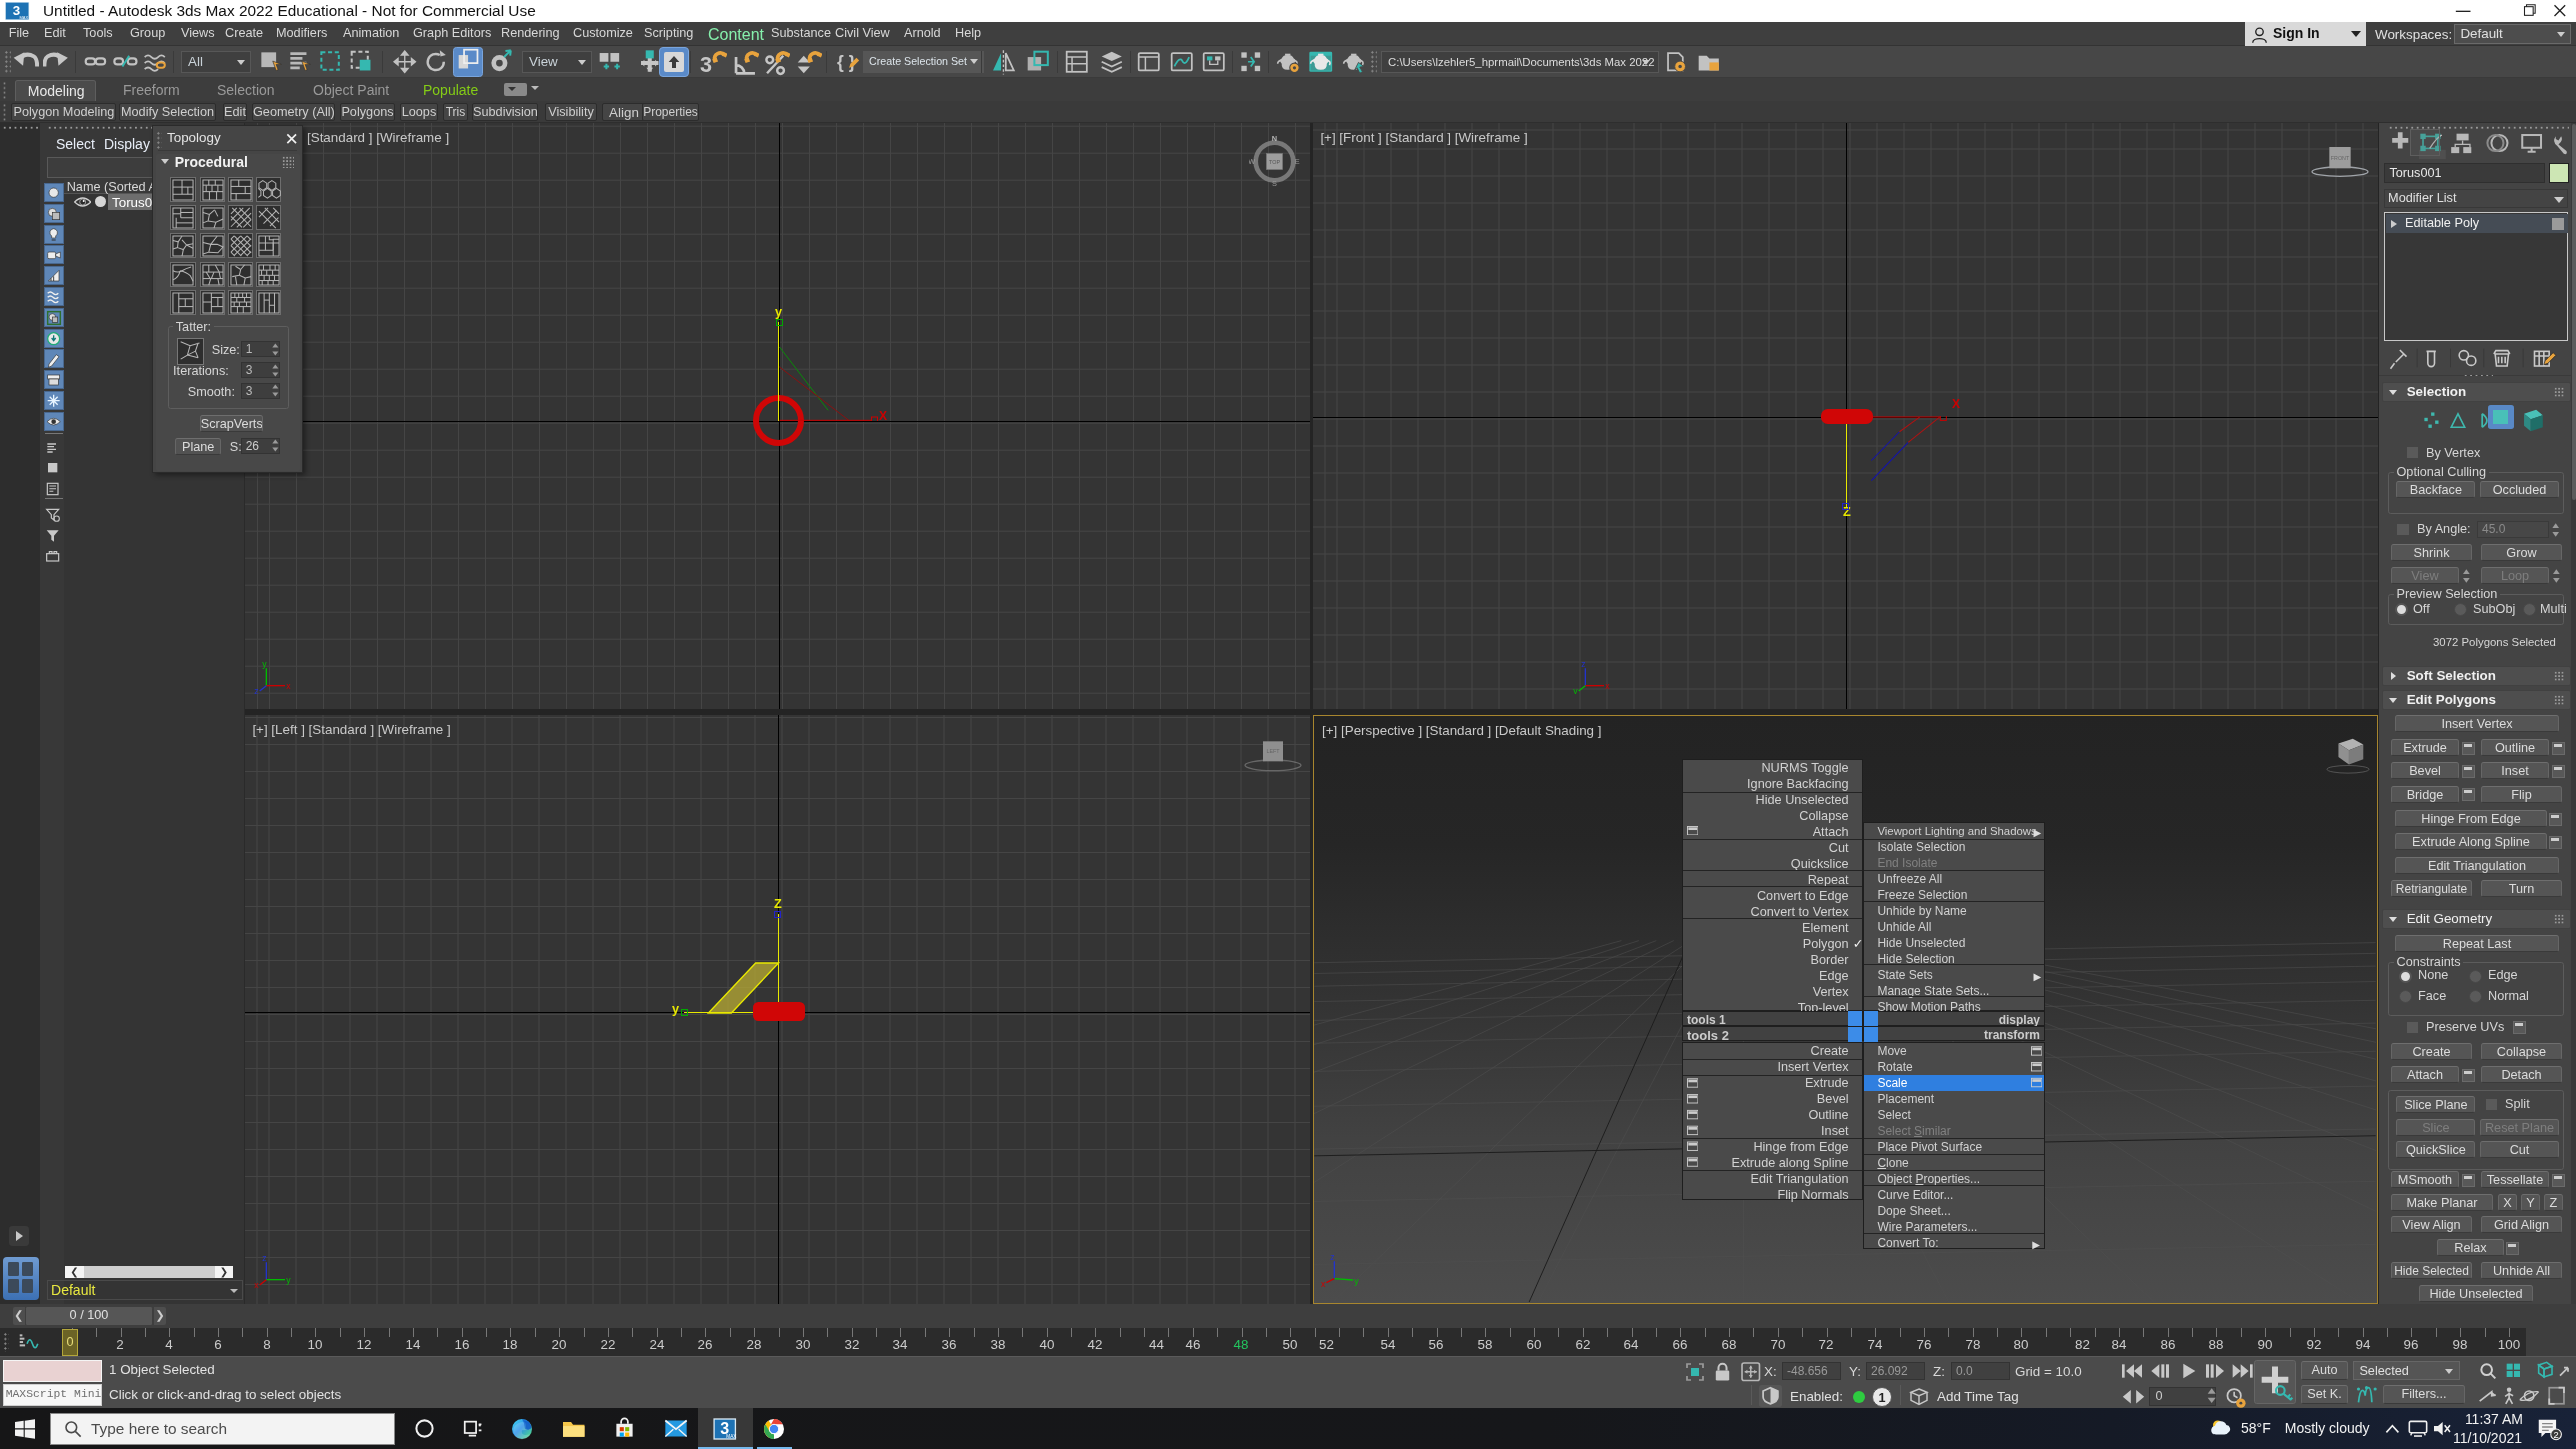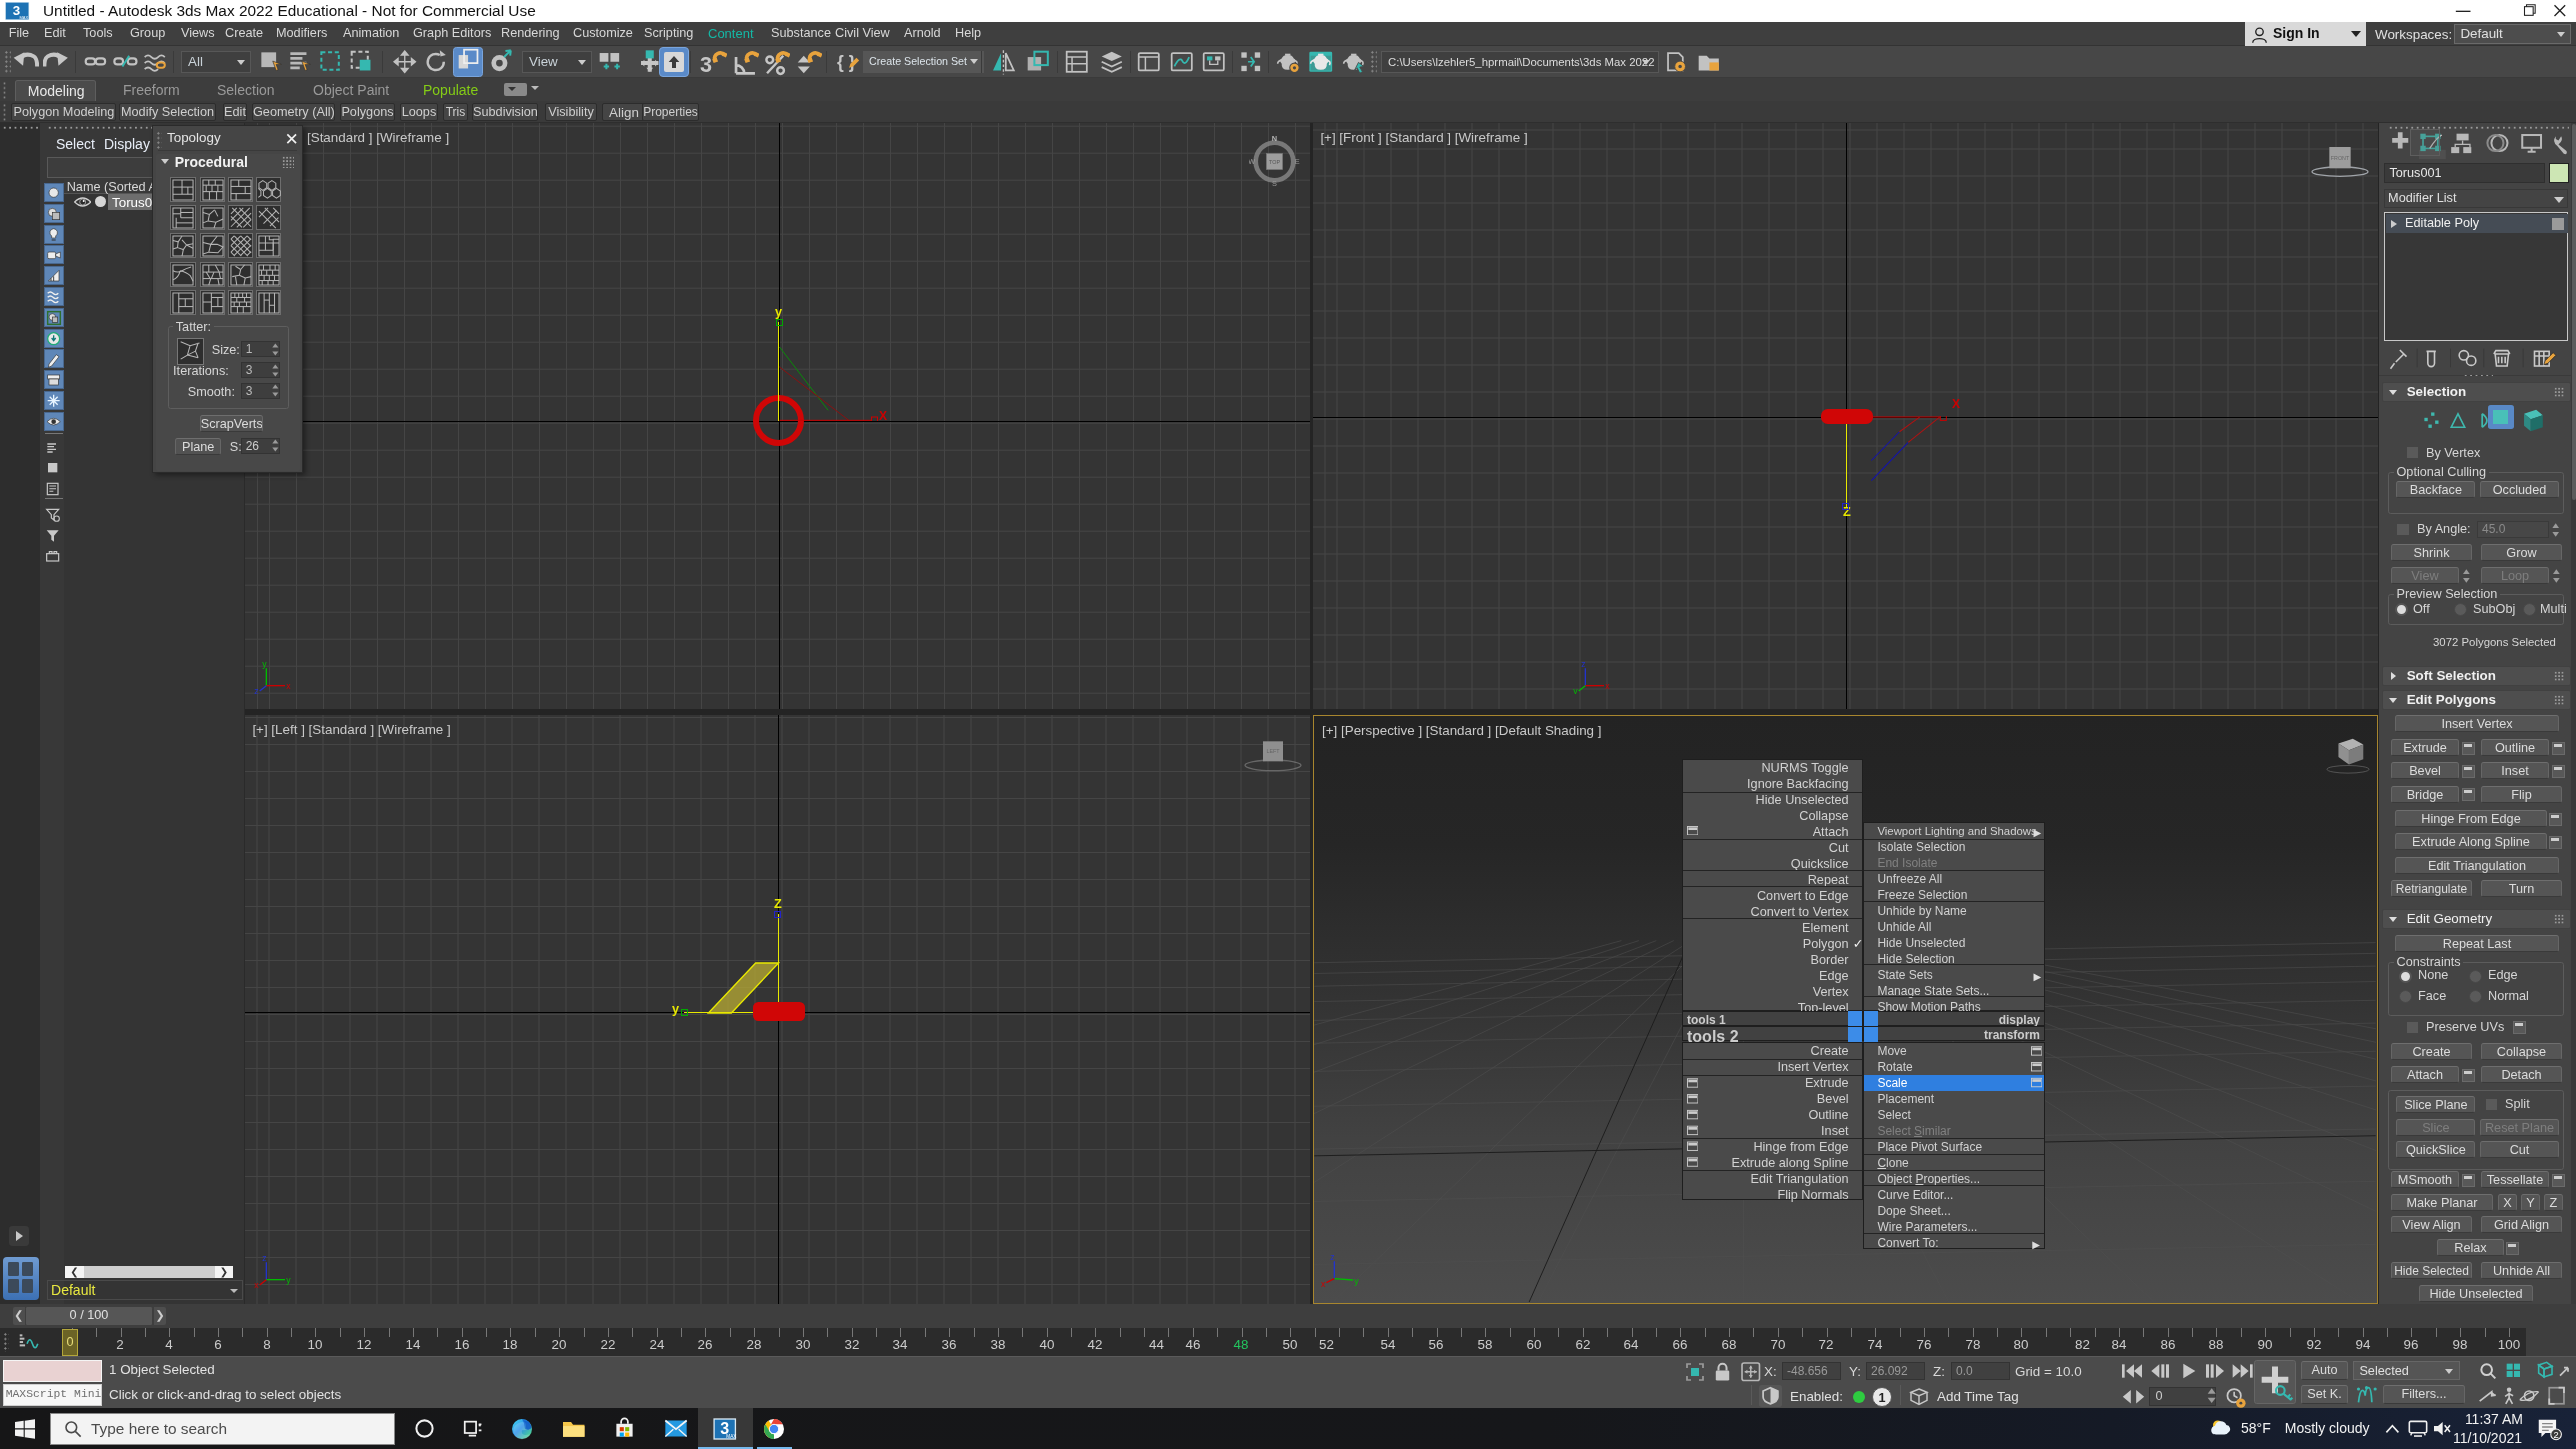--- a/index.html
+++ b/index.html
@@ -42,21 +42,21 @@
     <div class="tx" style="left:83px;top:4px;font-size:12.7px;color:#d8d8d8">Tools</div>
     <div class="tx" style="left:130px;top:4px;font-size:12.7px;color:#d8d8d8">Group</div>
     <div class="tx" style="left:181px;top:4px;font-size:12.7px;color:#d8d8d8">Views</div>
     <div class="tx" style="left:225px;top:4px;font-size:12.7px;color:#d8d8d8">Create</div>
     <div class="tx" style="left:276px;top:4px;font-size:12.7px;color:#d8d8d8">Modifiers</div>
     <div class="tx" style="left:343px;top:4px;font-size:12.7px;color:#d8d8d8">Animation</div>
     <div class="tx" style="left:413px;top:4px;font-size:12.7px;color:#d8d8d8">Graph Editors</div>
     <div class="tx" style="left:501px;top:4px;font-size:12.7px;color:#d8d8d8">Rendering</div>
     <div class="tx" style="left:573px;top:4px;font-size:12.7px;color:#d8d8d8">Customize</div>
     <div class="tx" style="left:644px;top:4px;font-size:12.7px;color:#d8d8d8">Scripting</div>
-    <div class="tx" style="left:708px;top:4px;font-size:13px;color:#14b8a6">Content</div>
+    <div class="tx" style="left:708px;top:4px;font-size:16px;color:#86efac">Content</div>
     <div class="tx" style="left:771px;top:4px;font-size:12.7px;color:#d8d8d8">Substance</div>
     <div class="tx" style="left:835px;top:4px;font-size:12.7px;color:#d8d8d8">Civil View</div>
     <div class="tx" style="left:904px;top:4px;font-size:12.7px;color:#d8d8d8">Arnold</div>
     <div class="tx" style="left:955px;top:4px;font-size:12.7px;color:#d8d8d8">Help</div>
 
   <div class="a" style="left:2245px;top:0;width:121px;height:23.5px;background:#d9d9d9">
     <svg class="a" style="left:5.4px;top:2.7px" width="19" height="19" viewBox="0 0 28 28">
       <circle cx="14" cy="10" r="5.5" fill="none" stroke="#222" stroke-width="2"></circle>
       <path d="M4 26 c0-8 20-8 20 0" fill="none" stroke="#222" stroke-width="2"></path>
     </svg>
@@ -978,21 +978,21 @@
   <svg class="a" style="left:4px;top:66px" width="11.4" height="9.4" viewBox="0 0 17 14">
       <rect x="0.7" y="0.7" width="15.6" height="12.6" fill="none" stroke="#ccc" stroke-width="1.4"></rect>
       <rect x="2" y="2" width="13" height="4" fill="#ccc"></rect>
     </svg>
 </div>
 
 <div class="a" style="left:1682px;top:1011px;width:181px;height:15.4px;background:#414141;border:0.7px solid #1e1e1e;box-sizing:border-box">
   <div class="tx" style="left:4px;top:0.7px;font-size:12px;font-weight:bold;color:#ccc">tools 1</div>
 </div>
 <div class="a" style="left:1682px;top:1026px;width:181px;height:15.4px;background:#414141;border:0.7px solid #1e1e1e;box-sizing:border-box">
-  <div class="tx" style="left:4px;top:0.7px;font-size:16px;font-weight:bold;color:#ccc">tools 2</div>
+  <div class="tx" style="left:4px;top:0.7px;font-size:13px;font-weight:bold;color:#ccc">tools 2</div>
 </div>
 <div class="a" style="left:1863px;top:1011px;width:182px;height:15.4px;background:#414141;border:0.7px solid #1e1e1e;box-sizing:border-box">
   <div class="tx" style="right:4px;top:0.7px;font-size:12px;font-weight:bold;color:#ccc;position:absolute">display</div>
 </div>
 <div class="a" style="left:1863px;top:1026px;width:182px;height:15.4px;background:#414141;border:0.7px solid #1e1e1e;box-sizing:border-box">
   <div class="tx" style="right:4px;top:0.7px;font-size:12px;font-weight:bold;color:#ccc;position:absolute">transform</div>
 </div>
 
 <div class="a" style="left:1848px;top:1011px;width:14px;height:14.8px;background:#3c8ce8"></div>
 <div class="a" style="left:1864px;top:1011px;width:14px;height:14.8px;background:#3c8ce8"></div>

